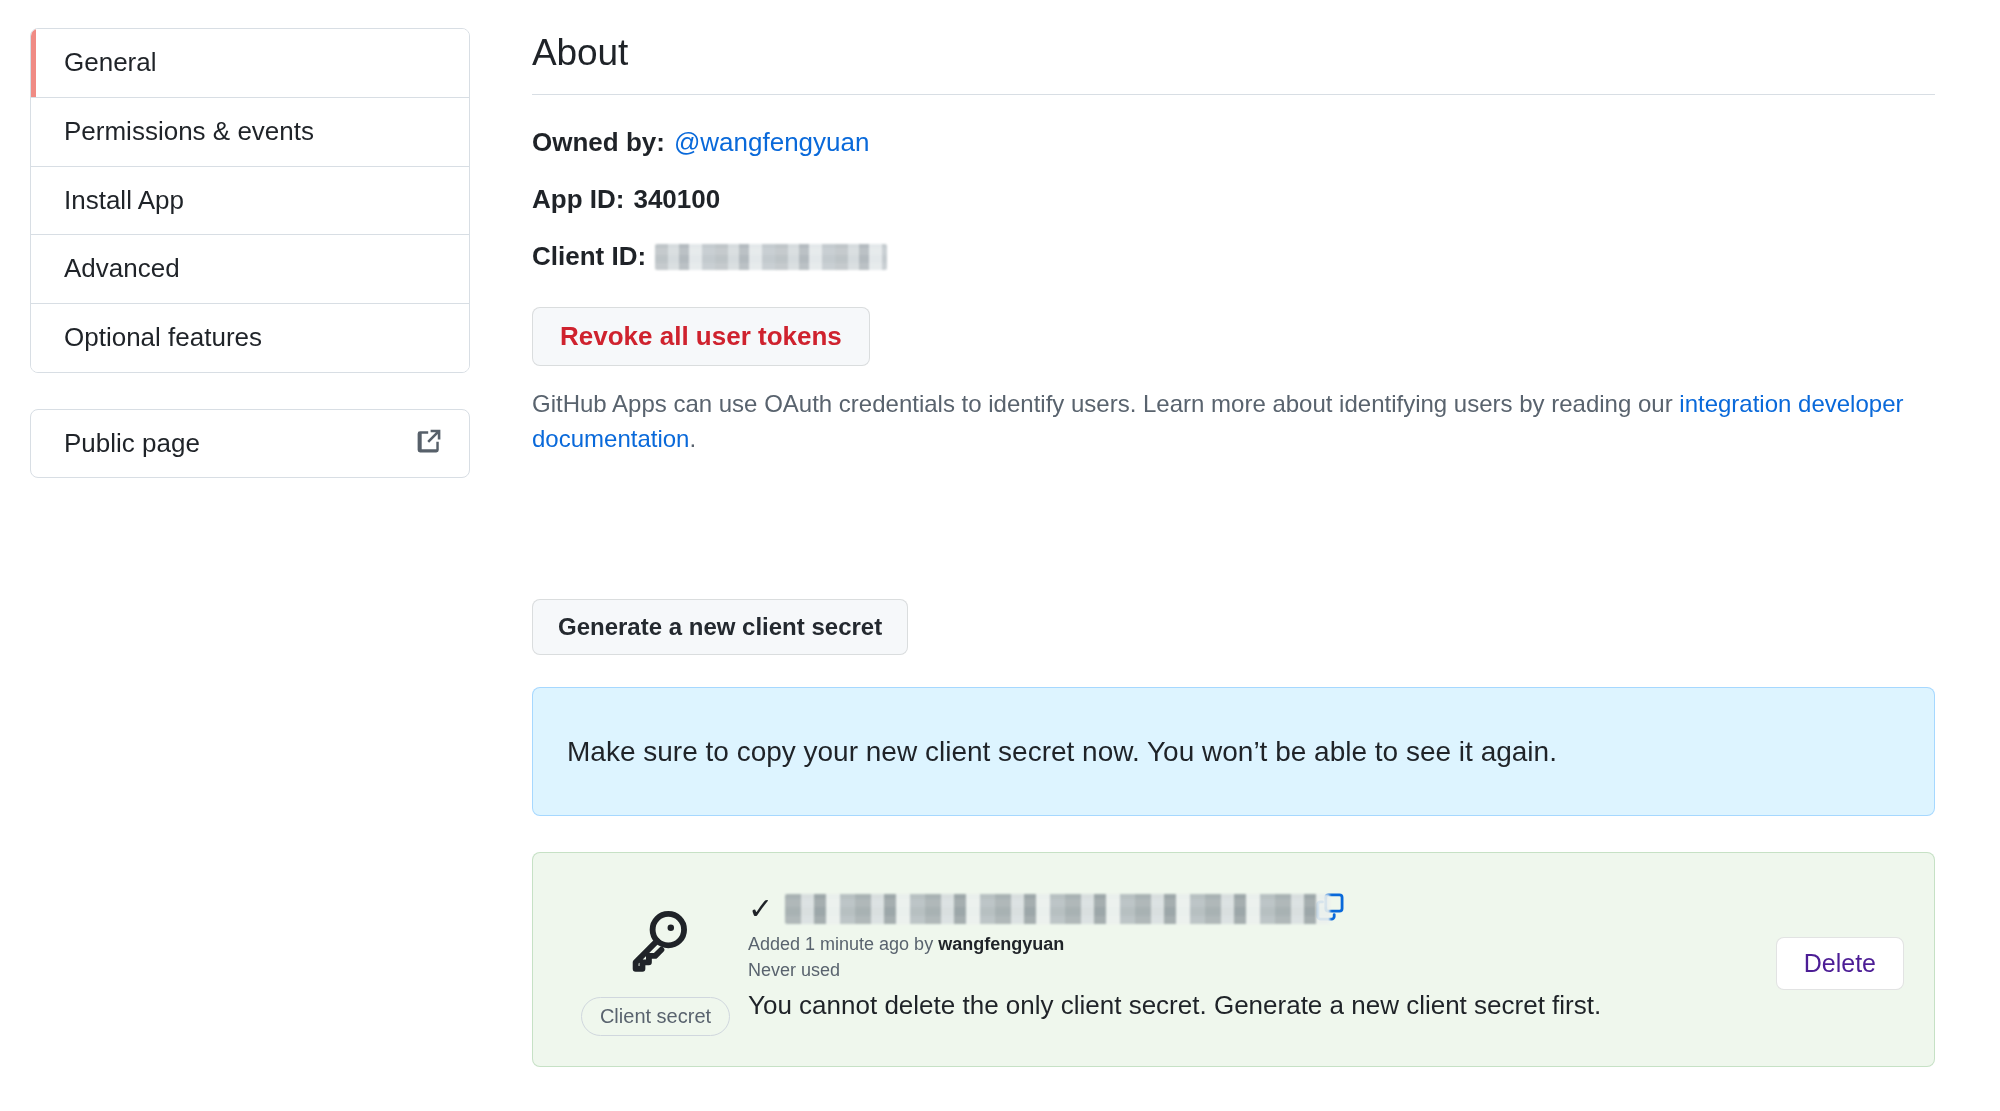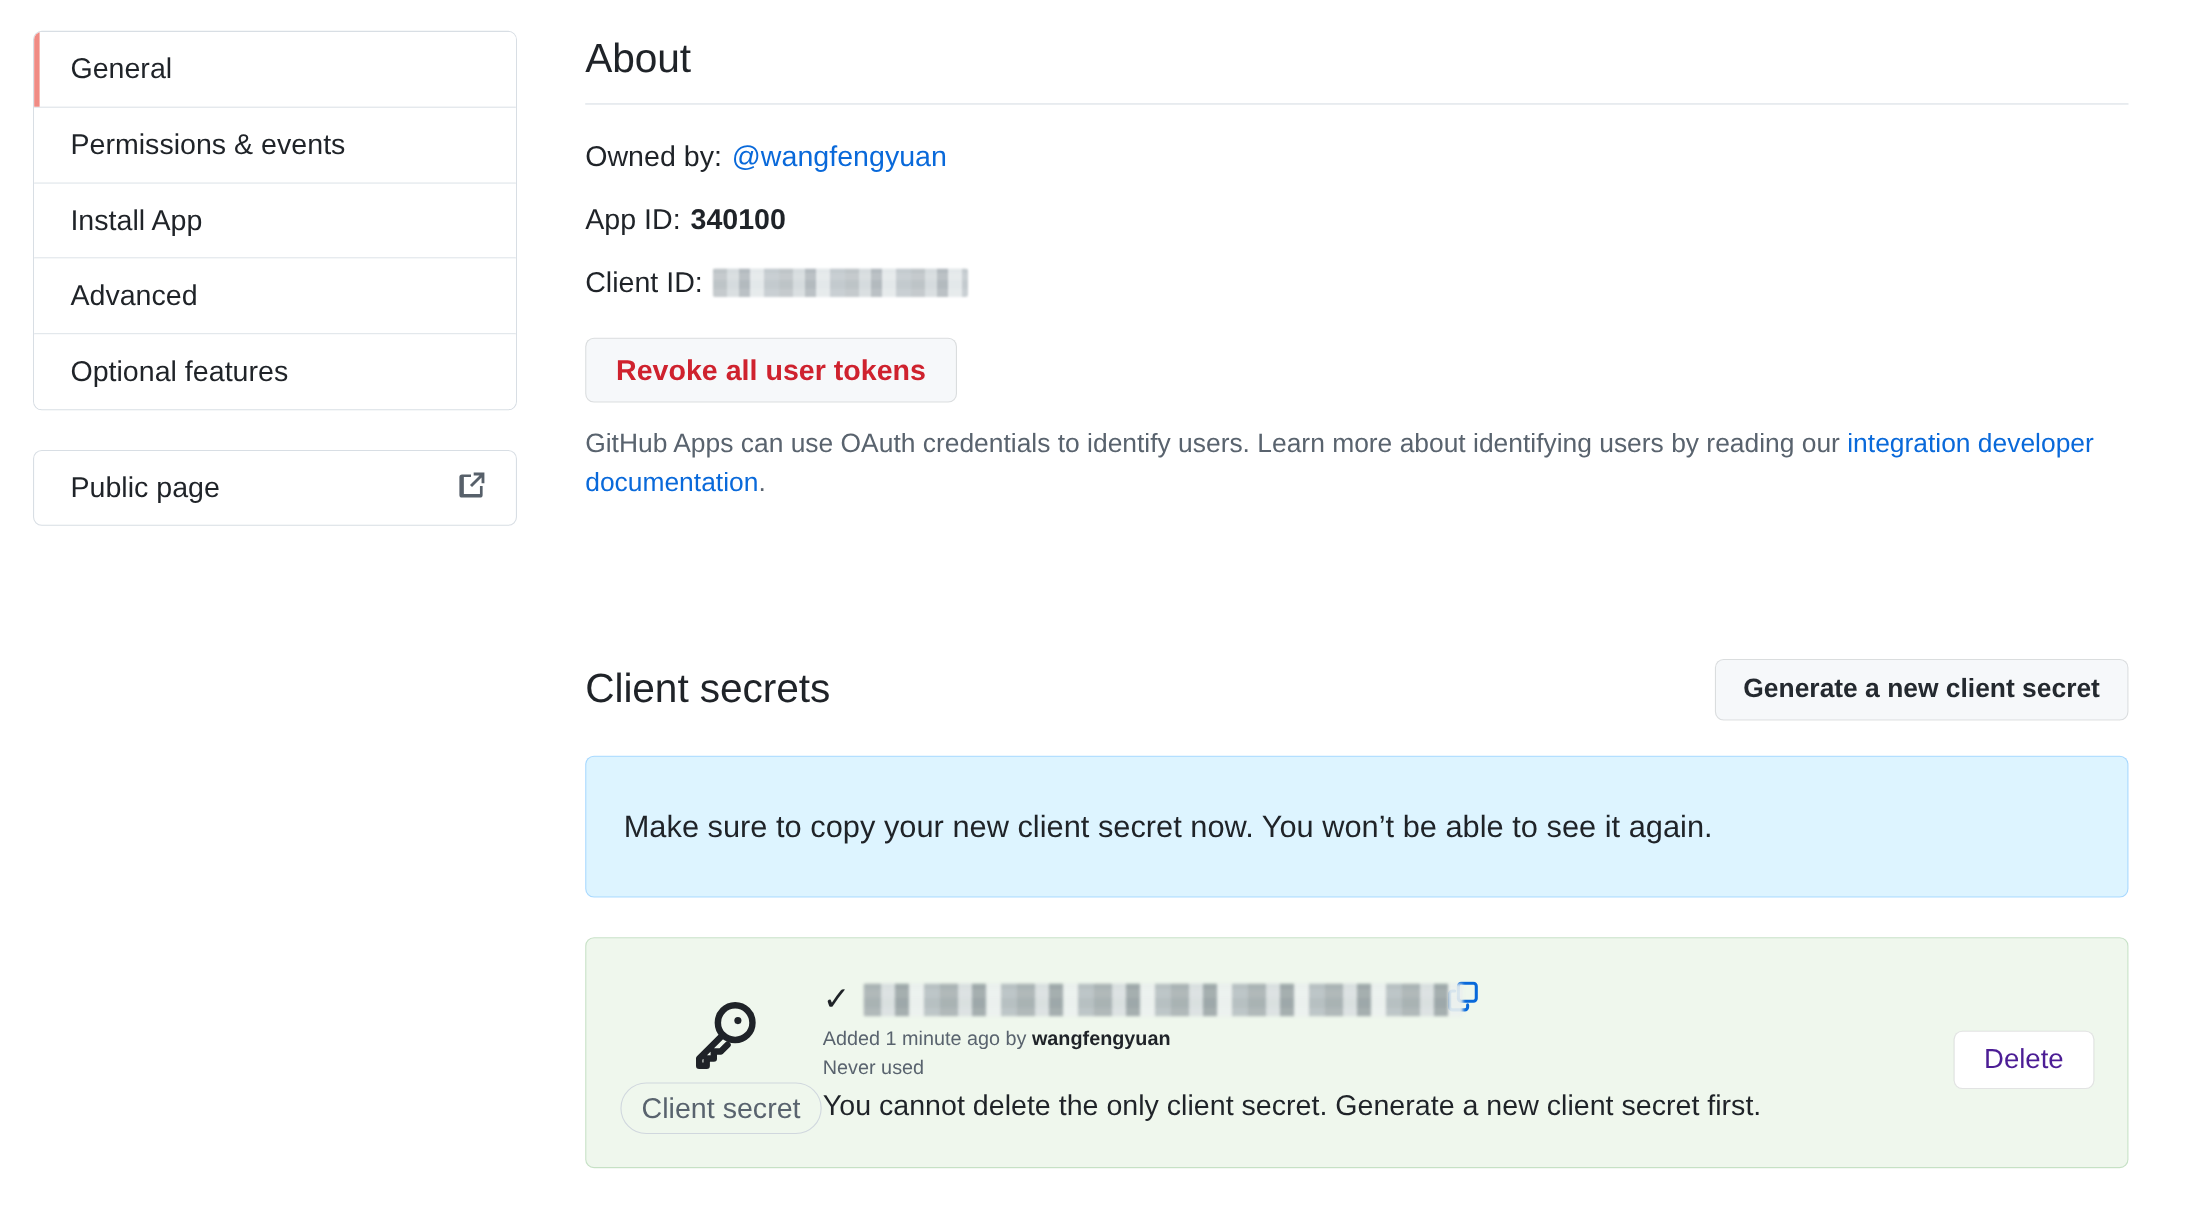--- a/index.html
+++ b/index.html
@@ -105,21 +105,21 @@
   }
 
   .meta-row {
     font-size: 26px;
     line-height: 1.35;
     margin-bottom: 22px;
     color: #1f2328;
     display: flex;
     align-items: center;
   }
-  .meta-row .k { font-weight: 400; margin-right: 9px; }
+  .meta-row .k { font-weight: 700; margin-right: 9px; }
   .meta-row .v { font-weight: 700; }
   .link { color: #0969da; text-decoration: none; cursor: pointer; }
 
   
   .redacted {
     display: inline-block;
     position: relative;
     vertical-align: middle;
     overflow: hidden;
     border-radius: 2px;
@@ -231,24 +231,25 @@
   .secret-left {
     width: 185px;
     flex: 0 0 185px;
     display: flex;
     flex-direction: column;
     align-items: center;
     padding-top: 26px;
   }
   .key-icon { display: block; }
   .pill {
+    margin-top: 14px;
     border: 1px solid #d0d7de;
     border-radius: 2em;
     padding: 7px 18px;
-    font-size: 26px;
+    font-size: 20px;
     color: #59636e;
     background: transparent;
     white-space: nowrap;
   }
   .secret-body {
     flex: 1;
     min-width: 0;
     padding-top: 10px;
   }
   .secret-value-row {
@@ -341,21 +342,20 @@
 
       <button class="btn btn-revoke">Revoke all user tokens</button>
 
       <p class="note"><span>GitHub Apps can use OAuth credentials to identify users. Learn more about identifying users by reading our </span><a class="link">integration developer documentation</a><span>.</span></p>
     </section>
 
     <div class="spacer"></div>
 
     <section>
       <div class="secrets-head">
-        <h2 class="section-title">Client secrets</h2>
         <button class="btn btn-generate">Generate a new client secret</button>
       </div>
 
       <div class="flash-blue">
         <span>Make sure to copy your new client secret now. You won’t be able to see it again.</span>
       </div>
 
       <div class="secret-card">
 
         <div class="secret-left">

